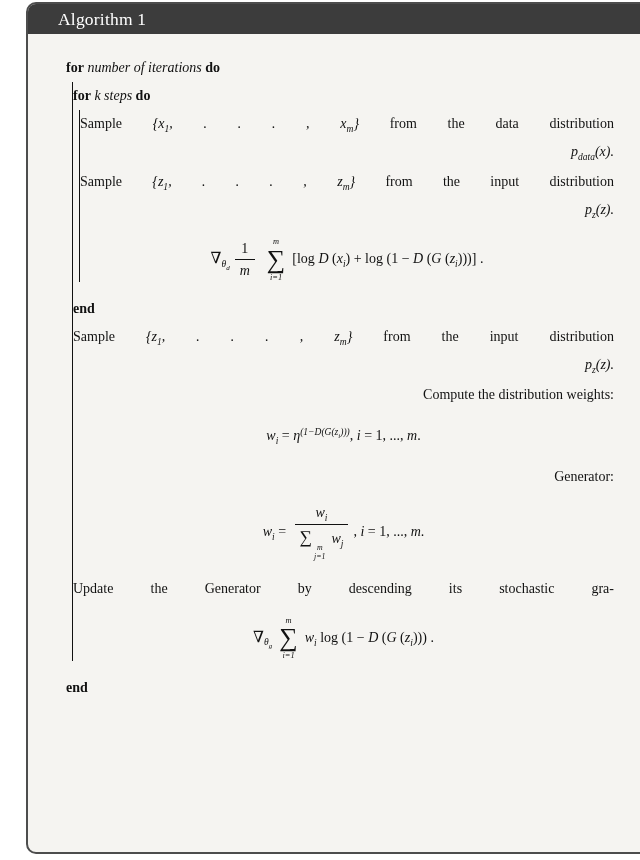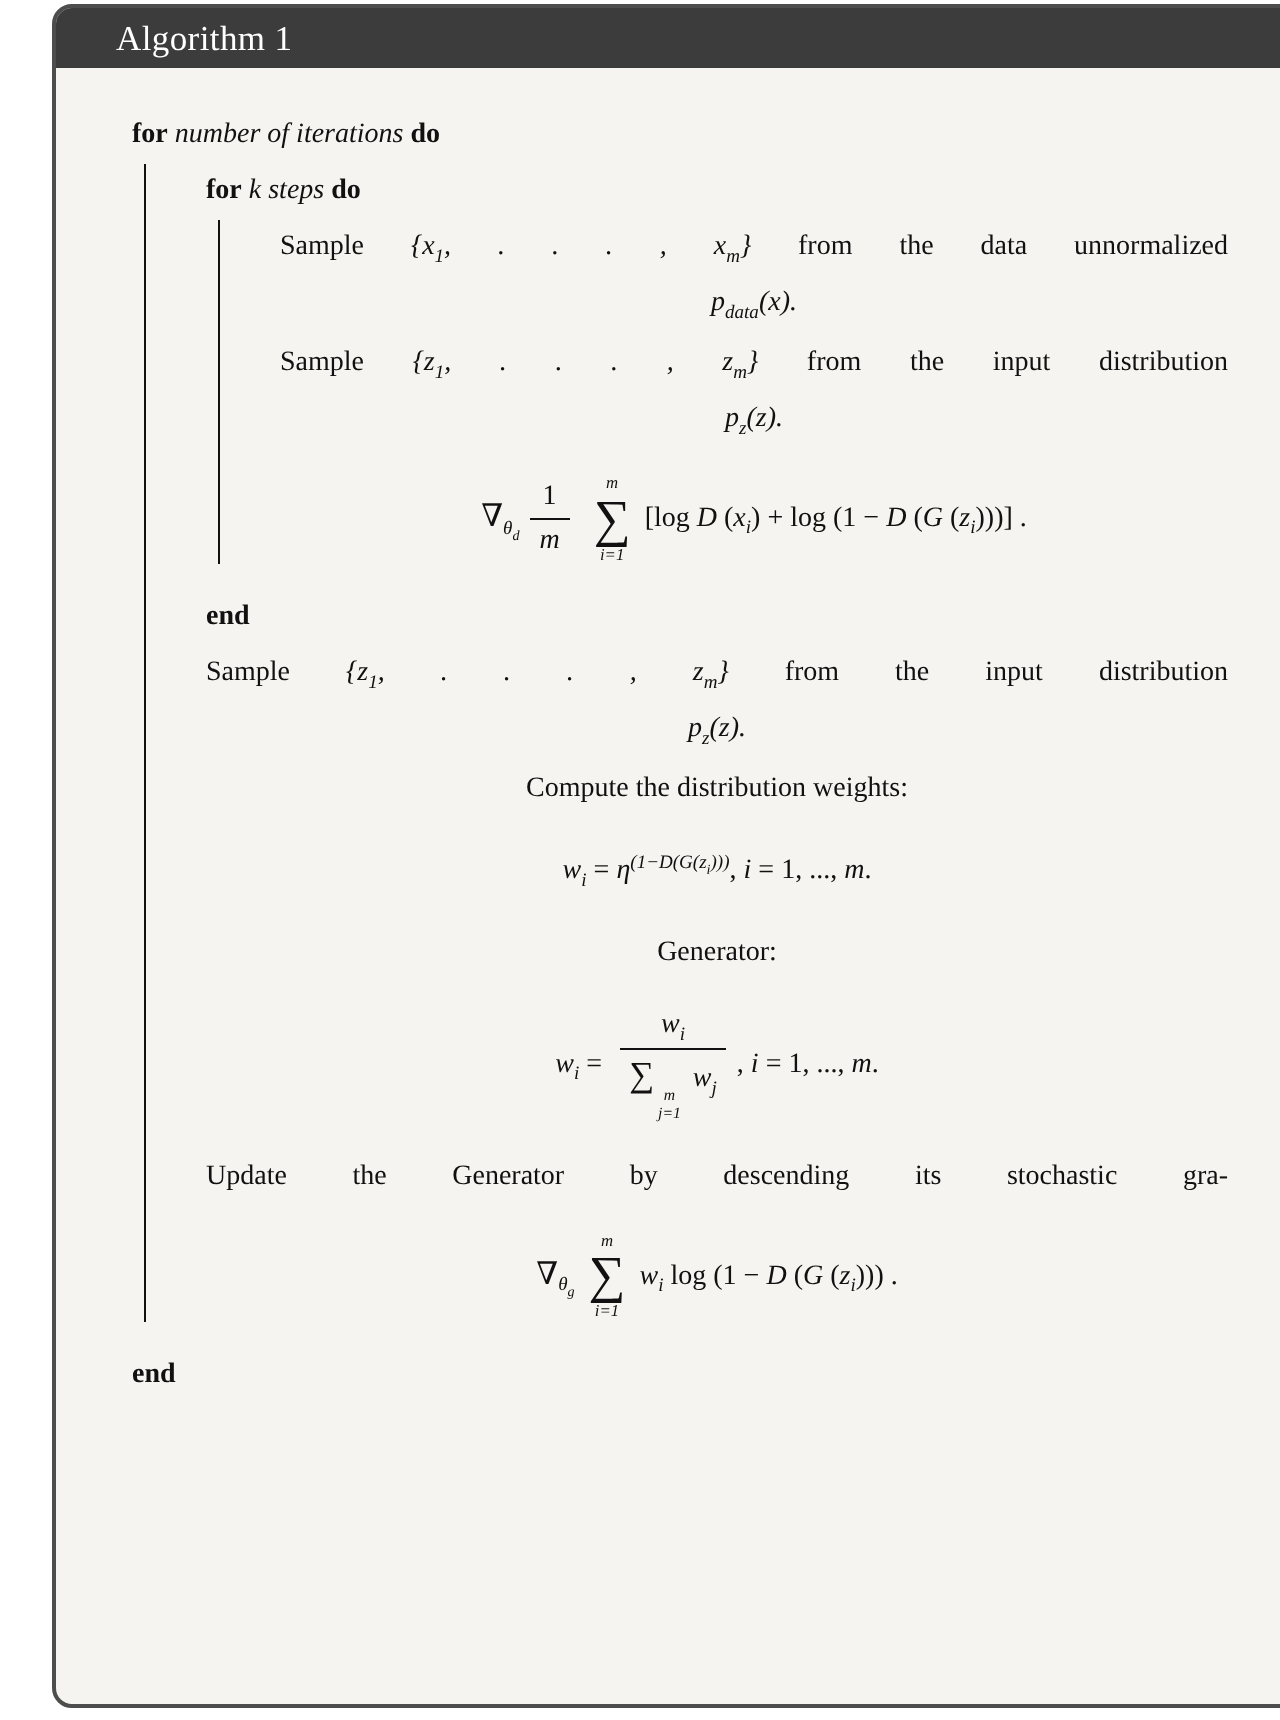--- a/index.html
+++ b/index.html
@@ -21,25 +21,25 @@
   }
   .titlebar .title-text { color: #ffffff; font-size: 17.5px; letter-spacing: 0.2px; }
   .algo-body {
     padding: 20px 40px 14px 38px;
     font-size: 14px; line-height: 28px;
   }
   .kw { font-weight: bold; }
   .cond { font-style: italic; }
   .block {
     border-left: 1.7px solid #111111;
-    margin-left: 6px; padding-left: 30px;
+    margin-left: 6px; 
   }
   .stmt { margin: 0 0 2px 0; }
   .jline { text-align: justify; text-align-last: justify; }
-  .lline { text-align: center; }
+  .lline { text-align: right; }
   .mi { font-style: italic; }
   .rm { font-style: normal; }
   sub, sup { font-size: 68%; line-height: 0; }
   sub sub, sup sub { font-size: 74%; }
   .equation { text-align: center; margin: 13px 0; }
   .nabla { font-style: normal; font-size: 112%; }
   .frac { display: inline-block; vertical-align: middle; text-align: center; margin: 0 5px; line-height: 1.25; }
   .frac .num { display: block; padding: 0 5px 2px; }
   .frac .den { display: block; border-top: 1.3px solid #111; padding: 2px 5px 0; }
   .bigop { display: inline-flex; flex-direction: column; align-items: center; vertical-align: middle; margin: 0 7px; }
@@ -68,21 +68,21 @@
 
       <div class="kwline">
         <span class="kw">for</span>
         <span class="cond">k steps</span>
         <span class="kw">do</span>
       </div>
 
       <div class="block">
 
         <div class="stmt">
-          <div class="jline"><span class="rm">Sample </span><span class="mi">{x</span><sub class="mi">1</sub><span class="mi">, . . . , x</span><sub class="mi">m</sub><span class="mi">}</span><span class="rm"> from the data unnormalized</span></div>
+          <div class="jline"><span class="rm">Sample </span><span class="mi">{x</span><sub class="mi">1</sub><span class="mi">, . . . , x</span><sub class="mi">m</sub><span class="mi">}</span><span class="rm"> from the data distribution</span></div>
           <div class="lline"><span class="mi">p</span><sub class="mi">data</sub><span class="mi">(x).</span></div>
         </div>
 
         <div class="stmt">
           <div class="jline"><span class="rm">Sample </span><span class="mi">{z</span><sub class="mi">1</sub><span class="mi">, . . . , z</span><sub class="mi">m</sub><span class="mi">}</span><span class="rm"> from the input distribution</span></div>
           <div class="lline"><span class="mi">p</span><sub class="mi">z</sub><span class="mi">(z).</span></div>
         </div>
 
 
         <div class="equation"><span class="nabla">∇</span><sub class="mi"><span>θ</span><sub>d</sub></sub><span class="frac"><span class="num rm">1</span><span class="den mi">m</span></span><span class="bigop">

